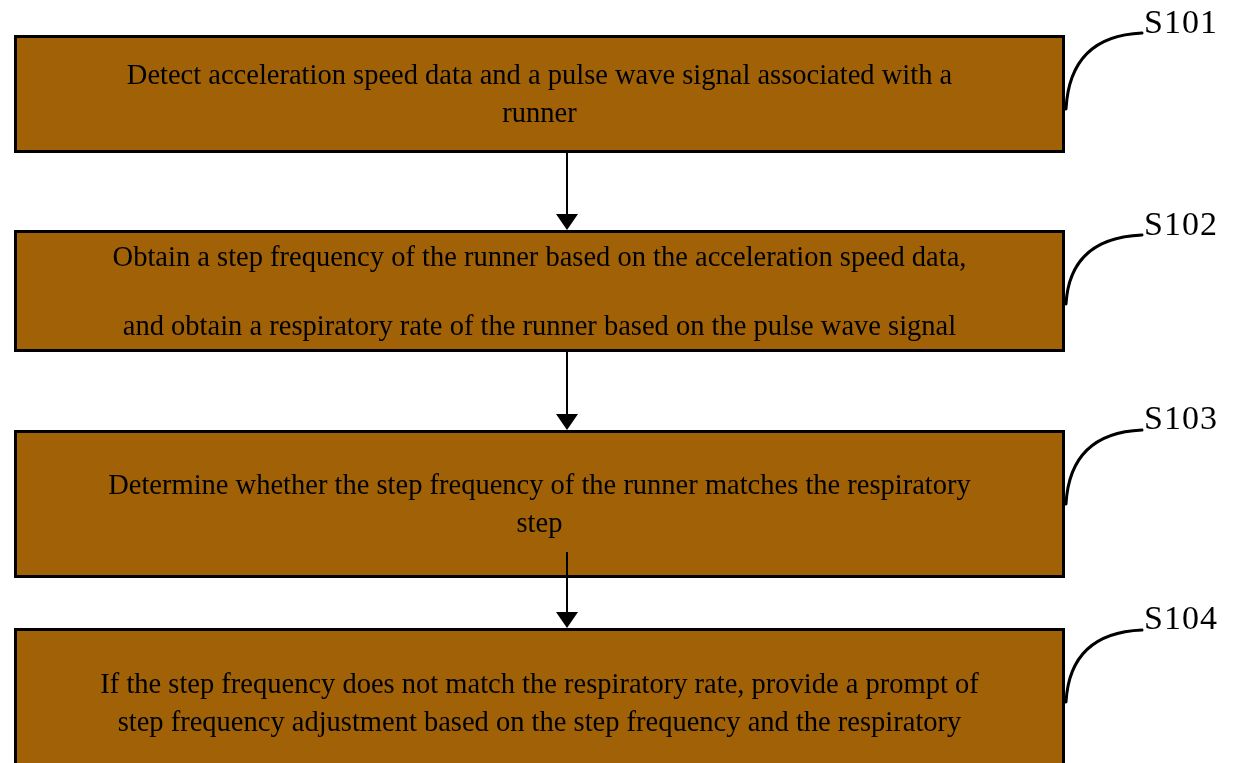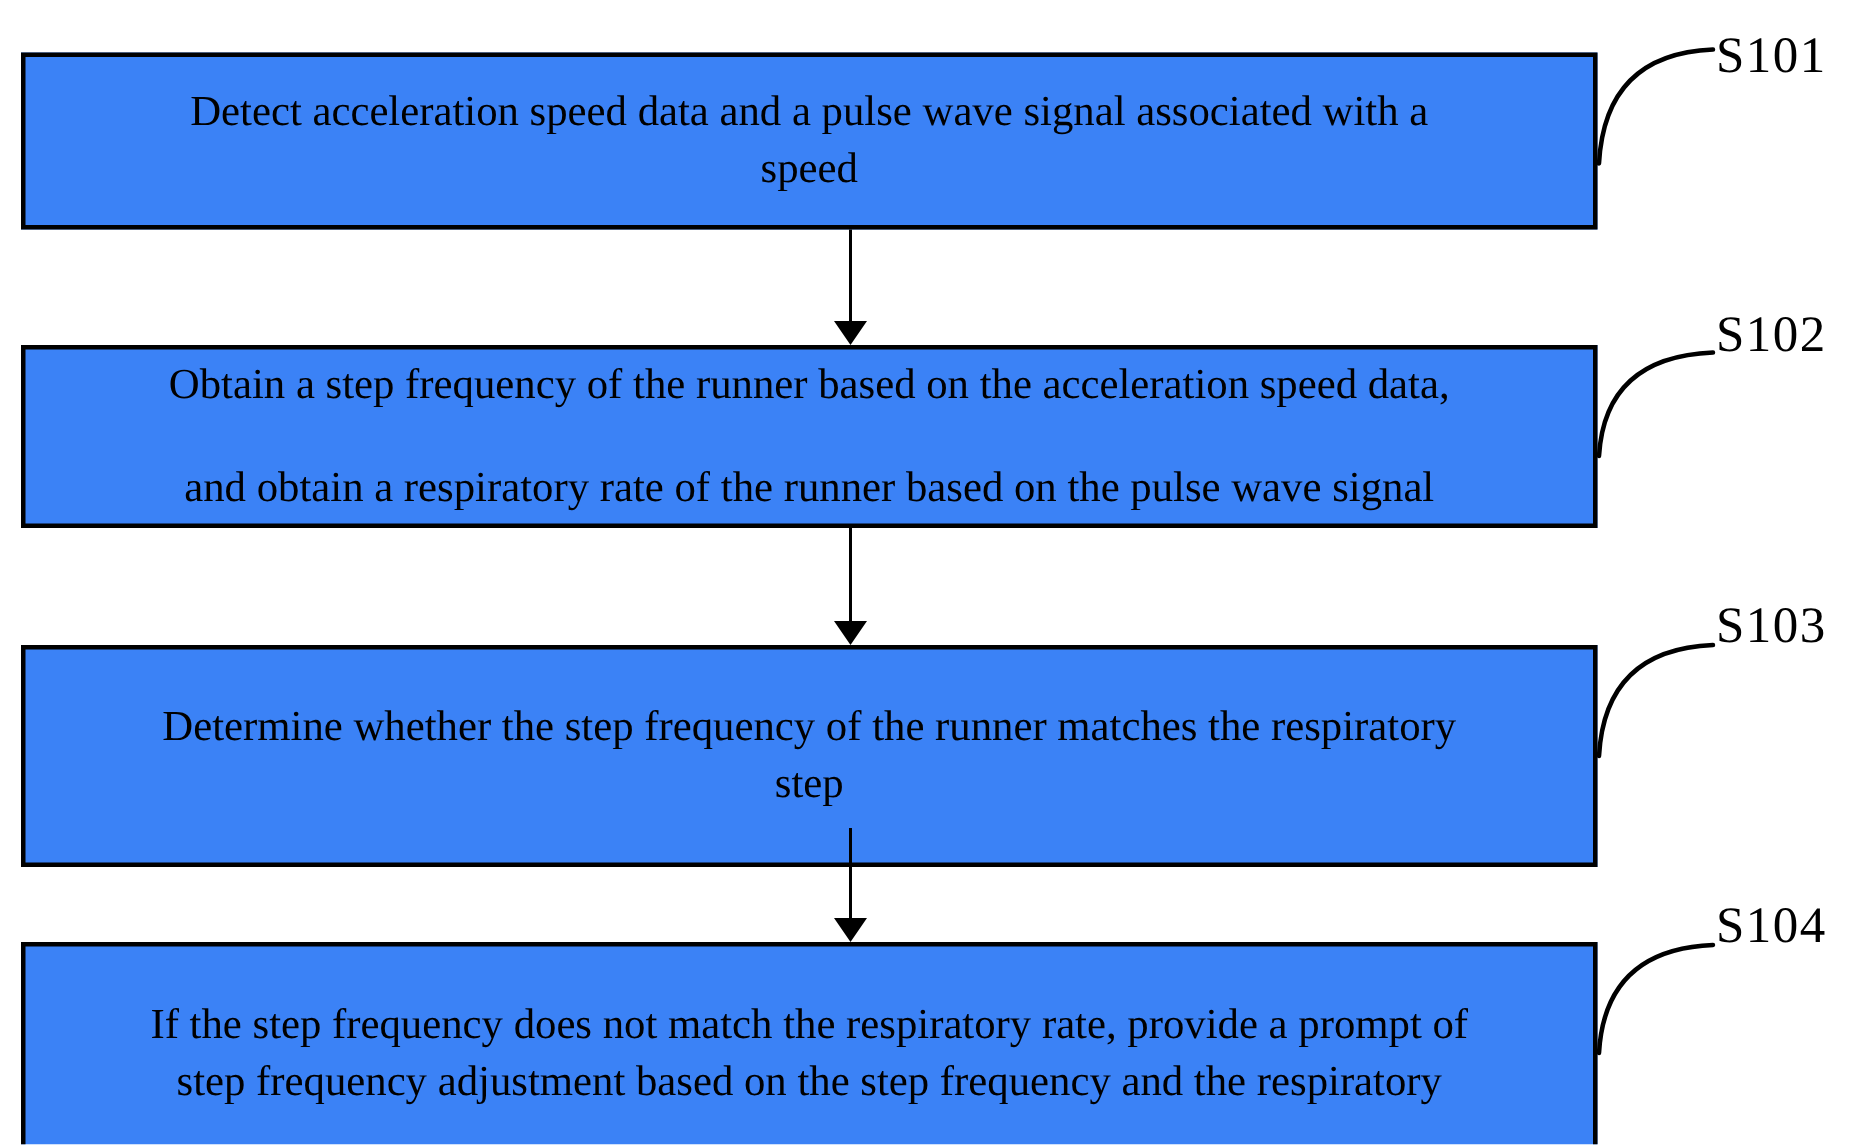--- a/index.html
+++ b/index.html
@@ -15,21 +15,21 @@
     font-family: "Liberation Serif", "DejaVu Serif", serif;
     color: #000000;
     overflow: hidden;
   }
   .step-box {
     position: absolute;
     left: 14px;
     width: 1051px;
     box-sizing: border-box;
     border: 3px solid #000000;
-    background: #3b82f6;
+    background: #a16207;
     display: flex;
     flex-direction: column;
     justify-content: center;
     align-items: center;
   }
   .step-line {
     font-size: 28.5px;
     line-height: 38px;
     white-space: nowrap;
     text-align: center;
@@ -49,33 +49,33 @@
     top: 0;
     left: 0;
     width: 1240px;
     height: 763px;
     pointer-events: none;
   }
   #box-1 { top: 35px;  height: 118px; }
   #box-2 { top: 230px; height: 122px; gap: 31px; }
   #box-3 { top: 430px; height: 148px; }
   #box-4 { top: 628px; height: 149px; }
-  #label-1 { top: 20px; text-align: right; }
+  #label-1 { top: 4px; text-align: right; }
   #label-2 { top: 206px; }
   #label-3 { top: 400px; }
   #label-4 { top: 600px; text-align: center; }
 </style>
 </head>
 <body>
 
 <div class="canvas">
 
   <div class="step-box" id="box-1">
     <div class="step-line">Detect acceleration speed data and a pulse wave signal associated with a</div>
-    <div class="step-line">speed</div>
+    <div class="step-line">runner</div>
   </div>
 
   <div class="step-box" id="box-2">
     <div class="step-line">Obtain a step frequency of the runner based on the acceleration speed data,</div>
     <div class="step-line">and obtain a respiratory rate of the runner based on the pulse wave signal</div>
   </div>
 
   <div class="step-box" id="box-3">
     <div class="step-line">Determine whether the step frequency of the runner matches the respiratory</div>
     <div class="step-line">step</div>

